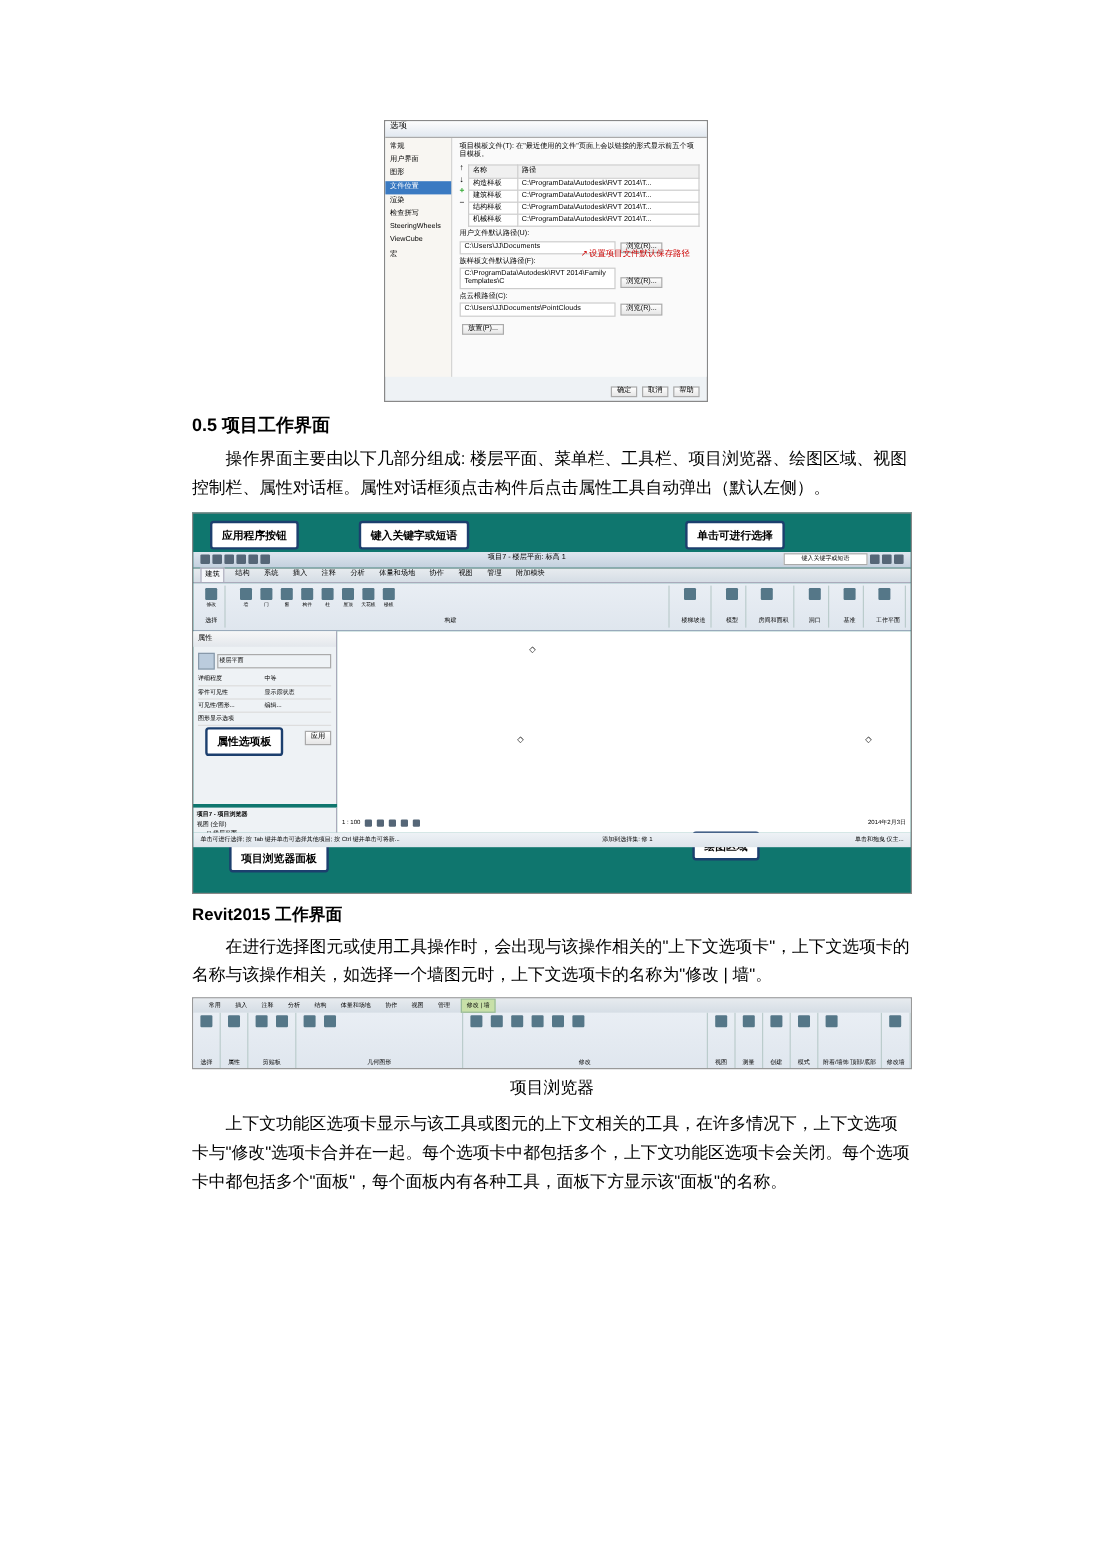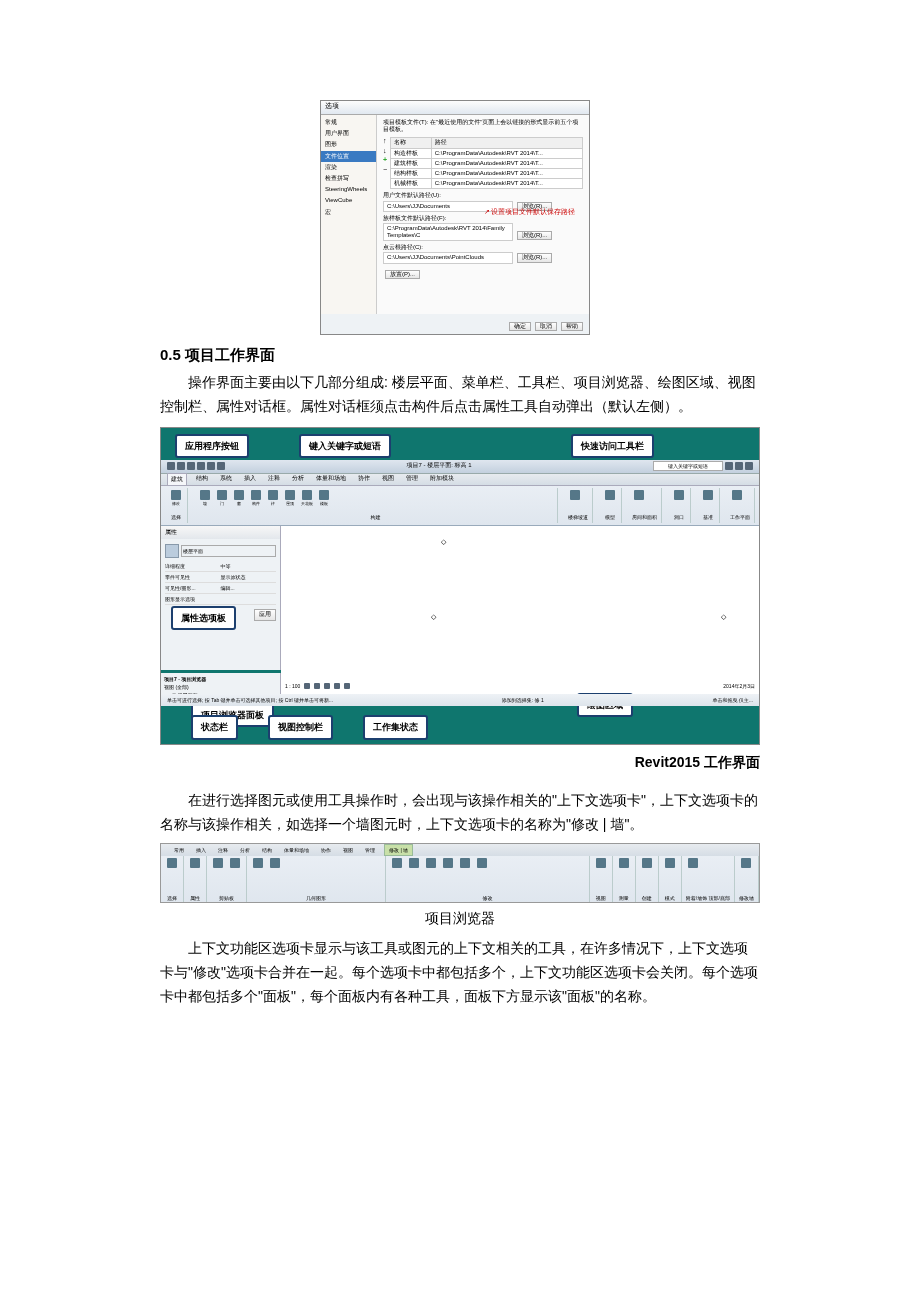--- a/index.html
+++ b/index.html
@@ -234,24 +234,24 @@
     .ui-bottom-labels {
       position: absolute;
       bottom: 4px;
       width: 100%;
       display: flex;
       gap: 30px;
       padding-left: 30px;
     }
     .callout-abs { position: absolute; }
     .caption {
-      text-align: right;
+      text-align: left;
       font-size: 14px;
       font-weight: bold;
-      margin: 6px 0 16px 0;
+      margin: 6px 0 4px 0;
     }
     .caption-plain {
       text-align: center;
       font-size: 14px;
       margin: 4px 0 8px 0;
     }
     .context-fig {
       width: 600px;
       height: 60px;
       margin: 6px auto 2px auto;
@@ -349,21 +349,21 @@
   </div>
 </div>
 
 <h2>0.5 项目工作界面</h2>
 <p>操作界面主要由以下几部分组成: 楼层平面、菜单栏、工具栏、项目浏览器、绘图区域、视图控制栏、属性对话框。属性对话框须点击构件后点击属性工具自动弹出（默认左侧）。</p>
 
 <div class="ui-fig">
   <div class="ui-top-labels">
     <span class="callout-box">应用程序按钮</span>
     <span class="callout-box">键入关键字或短语</span>
-    <span class="callout-box" style="margin-left:130px;">快速访问工具栏</span>
+    <span class="callout-box" style="margin-left:130px;">单击可进行选择</span>
   </div>
 
   <div class="ui-qat">
     <div class="ui-qat-icons">
       <span class="qat-icon"></span>
       <span class="qat-icon"></span>
       <span class="qat-icon"></span>
       <span class="qat-icon"></span>
       <span class="qat-icon"></span>
       <span class="qat-icon"></span>
@@ -555,25 +555,20 @@
   </div>
 
   <div class="callout-abs" style="top:265px; left:400px;margin-left:16px;"><span class="callout-box">绘图区域</span></div>
 
   <div class="ui-status">
     <span>单击可进行选择; 按 Tab 键并单击可选择其他项目; 按 Ctrl 键并单击可将新...</span>
     <span>添加到选择集: 修 1</span>
     <span>单击和拖曳 仅主...</span>
   </div>
 
-  <div class="ui-bottom-labels">
-    <span class="callout-box">状态栏</span>
-    <span class="callout-box">视图控制栏</span>
-    <span class="callout-box">工作集状态</span>
-  </div>
 </div>
 
 <div class="caption">Revit2015 工作界面</div>
 
 <p>在进行选择图元或使用工具操作时，会出现与该操作相关的"上下文选项卡"，上下文选项卡的名称与该操作相关，如选择一个墙图元时，上下文选项卡的名称为"修改 | 墙"。</p>
 
 <div class="context-fig">
   <div class="ctx-tabs">
     <span class="ui-tab">常用</span>
     <span class="ui-tab">插入</span>

